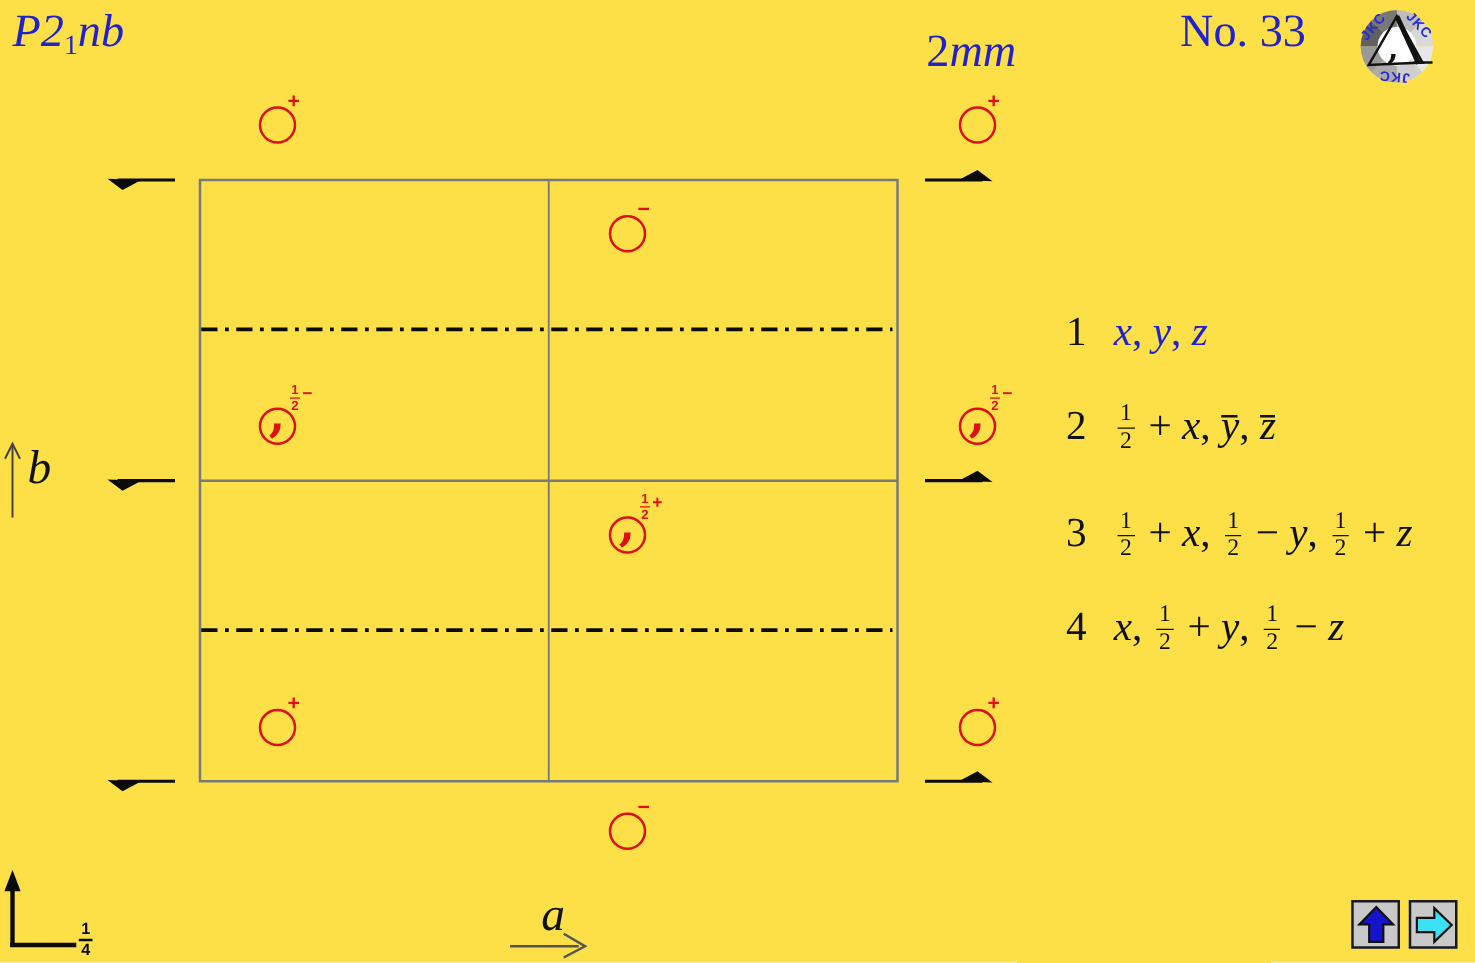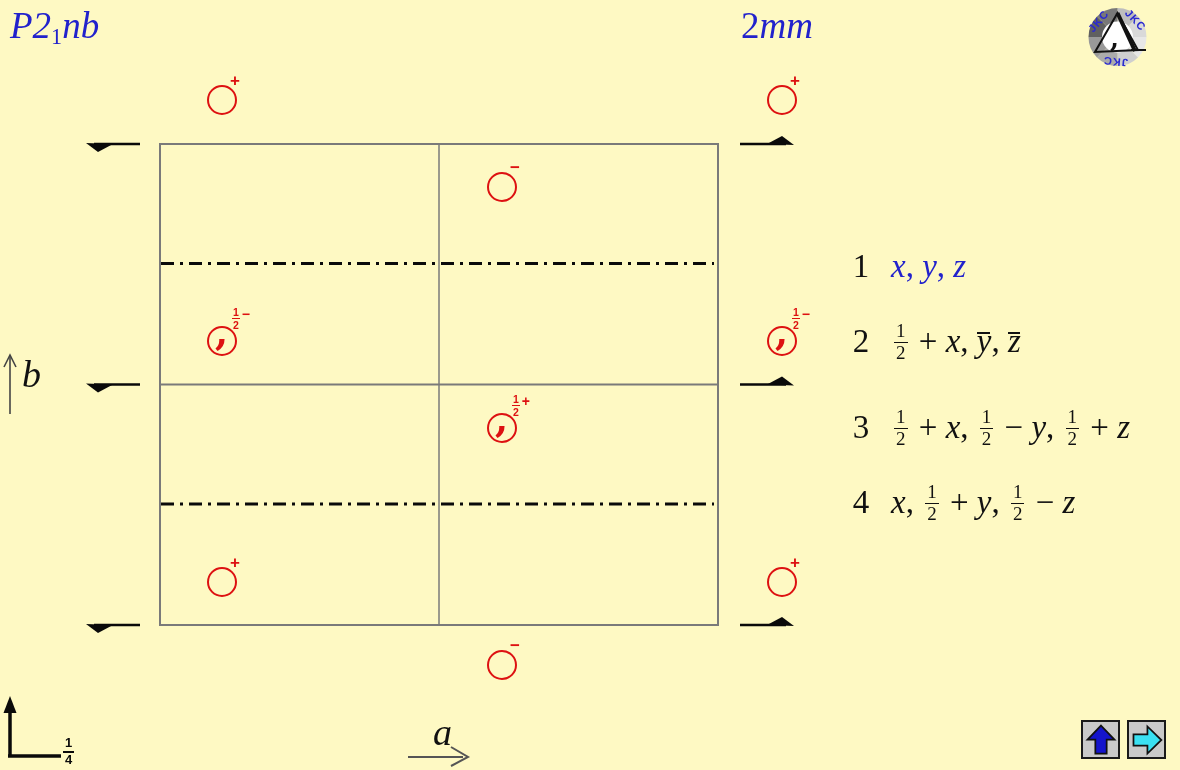--- a/index.html
+++ b/index.html
@@ -1,16 +1,16 @@
 <!DOCTYPE html>
 <html><head>
 <meta charset="utf-8">
 <style>
   html,body{margin:0;padding:0;background:#fff;}
-  .page{position:relative;width:1180px;height:770px;background:#fef9c3;overflow:hidden;
+  .page{position:relative;width:1180px;height:770px;background:#fde047;overflow:hidden;
         font-family:"Liberation Serif",serif;color:#111;}
   .diagram,.symlayer,.coords{position:absolute;left:0;top:0;}
   .diagram{width:1180px;height:770px;}
 
   
   .hdr{position:absolute;top:4px;font-size:37px;font-style:italic;color:#2222cc;white-space:pre;}
   .hdr .sub{font-size:0.60em;font-style:normal;vertical-align:-0.28em;}
   .upright{font-style:normal;}
   .logo{position:absolute;left:1086px;top:5px;}
 
@@ -96,22 +96,23 @@
     <g stroke="#0a0a0a">
       <line x1="10" y1="708" x2="10" y2="757" stroke-width="3.5"></line>
       <polygon points="10,696 3.5,713 16.5,713" stroke="none" fill="#0a0a0a"></polygon>
       <line x1="8" y1="756" x2="61" y2="756" stroke-width="3.5"></line>
     </g>
   </svg>
 
   <div class="hdr" style="left:10px;"><span>P2</span><span class="sub">1</span><span>nb</span></div>
 
 
-  <div class="hdr" style="left:741px;"><span class="upright">2</span><span>mm</span></div>
-
+  <div class="hdr" style="left:741px;margin-top:16px;"><span class="upright">2</span><span>mm</span></div>
+
+  <div class="hdr upright" style="left:944px;">No. 33</div>
 
   <svg class="logo" width="63" height="64" viewBox="0 0 63 64">
     <g>
       <path d="M31.5,32 L31.5,3  A29,29 0 0 1 52,11.5 Z" fill="#bdbdbd"></path>
       <path d="M31.5,32 L52,11.5 A29,29 0 0 1 60.5,32 Z" fill="#d9d9d9"></path>
       <path d="M31.5,32 L60.5,32 A29,29 0 0 1 52,52.5 Z" fill="#e7e7e7"></path>
       <path d="M31.5,32 L52,52.5 A29,29 0 0 1 31.5,61 Z" fill="#cfcfcf"></path>
       <path d="M31.5,32 L31.5,61 A29,29 0 0 1 11,52.5 Z" fill="#ababab"></path>
       <path d="M31.5,32 L11,52.5  A29,29 0 0 1 2.5,32 Z" fill="#999999"></path>
       <path d="M31.5,32 L2.5,32   A29,29 0 0 1 11,11.5 Z" fill="#606060"></path>

